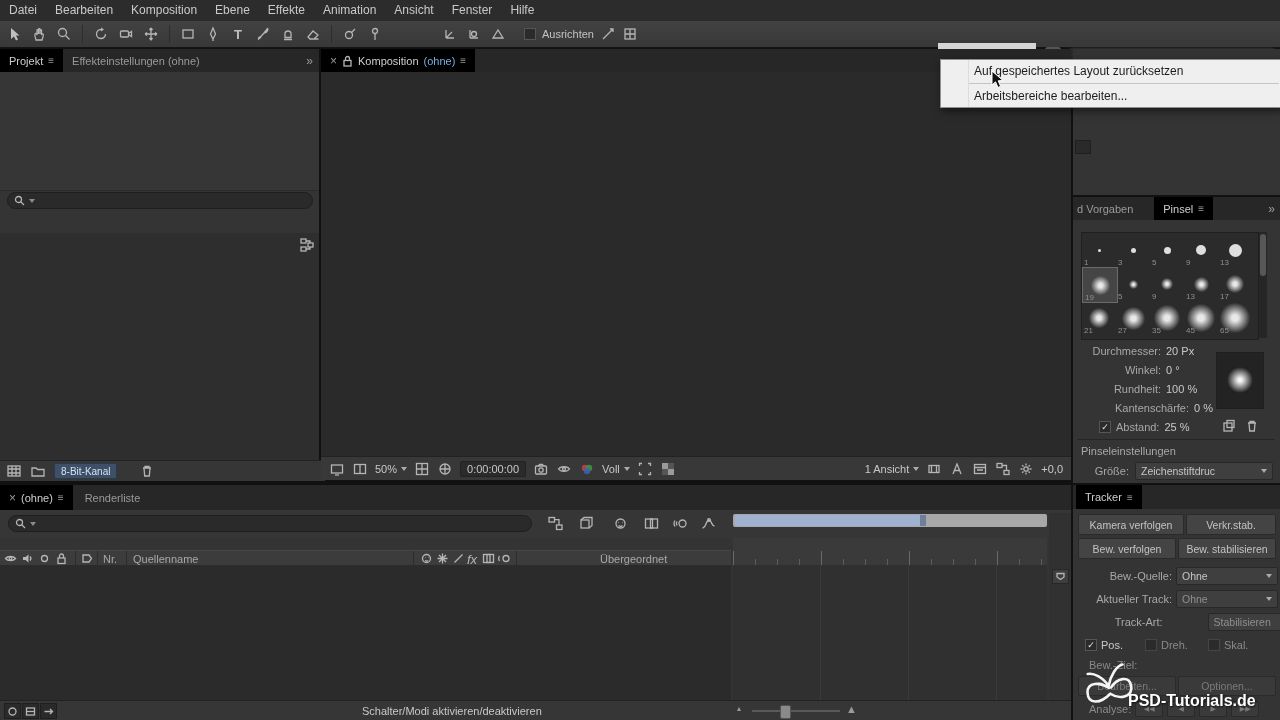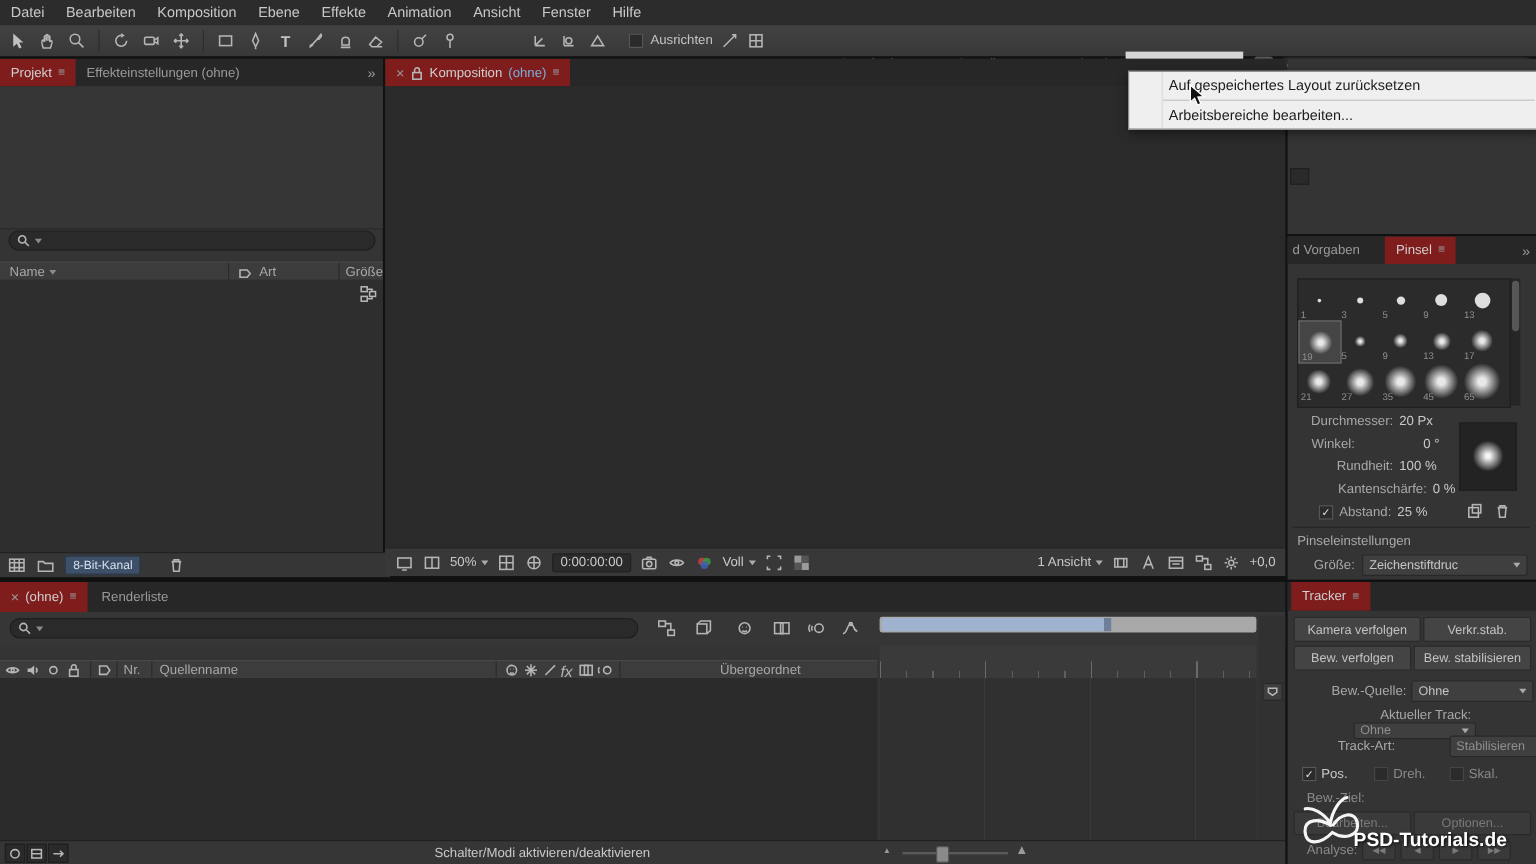--- a/index.html
+++ b/index.html
@@ -3,21 +3,21 @@
 <meta charset="utf-8">
 <style>
   html,body{margin:0;padding:0;}
   body{width:1280px;height:720px;position:relative;overflow:hidden;background:#111;
        font-family:"Liberation Sans",sans-serif;font-size:11px;color:#b9b9b9;}
   .abs{position:absolute;}
   .row{display:flex;align-items:center;}
   .panel{position:absolute;background:#343434;}
   .tabbar{position:absolute;background:#272727;display:flex;align-items:stretch;overflow:hidden;}
   .tab{display:flex;align-items:center;gap:5px;padding:0 9px;color:#9a9a9a;white-space:nowrap;}
-  .tab.active{background:#7f1d1d;color:#cfcfcf;}
+  .tab.active{background:#000000;color:#cfcfcf;}
   .glyph{font-size:10px;color:#9a9a9a;}
   .well{background:#2a2a2a;border:1px solid #1f1f1f;}
   .btn{background:#444;border:1px solid #2a2a2a;border-radius:2px;color:#c3c3c3;
        display:flex;align-items:center;justify-content:center;font-size:10.5px;white-space:nowrap;}
   .btn.dis{color:#7a7a7a;background:#3a3a3a;}
   .dd{background:#3f3f3f;border:1px solid #282828;border-radius:2px;color:#c6c6c6;
       display:flex;align-items:center;justify-content:space-between;font-size:10.5px;padding:0 5px;}
   .tri{width:0;height:0;border-left:3.5px solid transparent;border-right:3.5px solid transparent;border-top:4px solid #ababab;}
   .cb{width:10px;height:10px;background:#2b2b2b;border:1px solid #565656;display:inline-flex;
       align-items:center;justify-content:center;color:#e2e2e2;font-size:9px;line-height:9px;flex:none;}
@@ -197,33 +197,20 @@
   <div class="search abs" style="left:7px;top:143px;width:292px;height:15px;">
     <span class="mini" style="width:11px;height:11px;">
         <svg width="11" height="11">
           <circle cx="4.5" cy="4.5" r="3"></circle>
           <path d="M7 7 L10 10"></path>
         </svg>
       </span>
     <span class="tri" style="border-top-color:#8a8a8a;"></span>
     <input style="">
   </div>
-  <div class="abs hdr row" style="left:0;top:169px;width:319px;height:15px;">
-    <span class="lbl" style="margin-left:8px;">Name</span>
-    <span class="tri" style="margin-left:4px;border-top-color:#8a8a8a;"></span>
-    <span class="abs" style="left:190px;top:0;width:1px;height:15px;background:#2c2c2c;"></span>
-    <span class="mini abs" style="left:196px;top:1px;">
-        <svg width="12" height="12">
-          <path d="M2 3 H8 L10.5 6 L8 9 H2 Z"></path>
-        </svg>
-      </span>
-    <span class="lbl abs" style="left:216px;top:2px;">Art</span>
-    <span class="abs" style="left:282px;top:0;width:1px;height:15px;background:#2c2c2c;"></span>
-    <span class="lbl abs" style="left:288px;top:2px;">Größe</span>
-  </div>
   <div class="abs" style="left:0;top:184px;width:319px;height:227px;background:#2e2e2e;">
     <span class="mini abs" style="right:4px;top:4px;">
         <svg width="14" height="14">
           <rect x="1" y="1" width="5" height="4"></rect>
           <rect x="8" y="5" width="5" height="4"></rect>
           <rect x="1" y="9" width="5" height="4"></rect>
           <path d="M6 3 H10 V5 M6 11 H10 V9"></path>
         </svg>
       </span>
   </div>
@@ -451,21 +438,21 @@
   </div>
   <div class="abs" style="left:186px;top:35px;width:8px;height:106px;background:#262626;">
     <div style="position:absolute;left:1px;top:2px;width:6px;height:42px;background:#575757;border-radius:3px;"></div>
   </div>
 
   <div class="abs row" style="left:0;top:146px;width:140px;height:16px;">
     <span class="lbl" style="width:88px;text-align:right;">Durchmesser:</span>
     <span class="val" style="margin-left:5px;">20 Px</span>
   </div>
   <div class="abs row" style="left:0;top:165px;width:140px;height:16px;">
-    <span class="lbl" style="width:88px;padding-left:20px;">Winkel:</span>
+    <span class="lbl" style="width:88px;text-align:right;">Winkel:</span>
     <span class="val" style="margin-left:5px;">0 °</span>
   </div>
   <div class="abs row" style="left:0;top:184px;width:140px;height:16px;">
     <span class="lbl" style="width:88px;text-align:right;">Rundheit:</span>
     <span class="val" style="margin-left:5px;">100 %</span>
   </div>
   <div class="abs row" style="left:0;top:203px;width:140px;height:16px;">
     <span class="lbl" style="width:88px;text-align:right;padding-left:41px;">Kantenschärfe:</span>
     <span class="val" style="margin-left:5px;">0 %</span>
   </div>
@@ -523,21 +510,21 @@
       <span>Bew. stabilisieren</span>
     </div>
 
   <div class="abs row" style="left:0;top:82px;width:207px;height:18px;">
     <span class="lbl" style="width:99px;text-align:right;">Bew.-Quelle:</span>
     <div class="dd" style="margin-left:4px;width:90px;height:16px;">
       <span>Ohne</span>
       <span class="tri"></span>
     </div>
   </div>
-  <div class="abs row" style="left:0;top:105px;width:207px;height:18px;flex-direction:column;">
+  <div class="abs row" style="left:0;top:105px;width:207px;height:18px;">
     <span class="lbl" style="width:99px;text-align:right;">Aktueller Track:</span>
     <div class="dd" style="margin-left:4px;width:90px;height:16px;">
       <span style="color:#8f8f8f;">Ohne</span>
       <span class="tri"></span>
     </div>
   </div>
   <div class="abs row" style="left:0;top:128px;width:228px;height:18px;gap:41px;">
     <span class="lbl" style="width:99px;text-align:right;">Track-Art:</span>
     <div class="dd" style="margin-left:4px;width:90px;height:16px;">
       <span style="color:#8f8f8f;">Stabilisieren</span>

